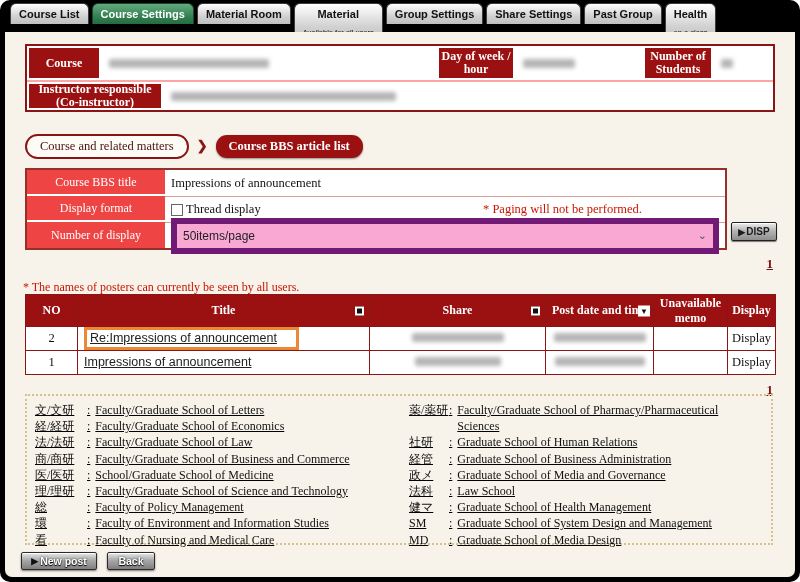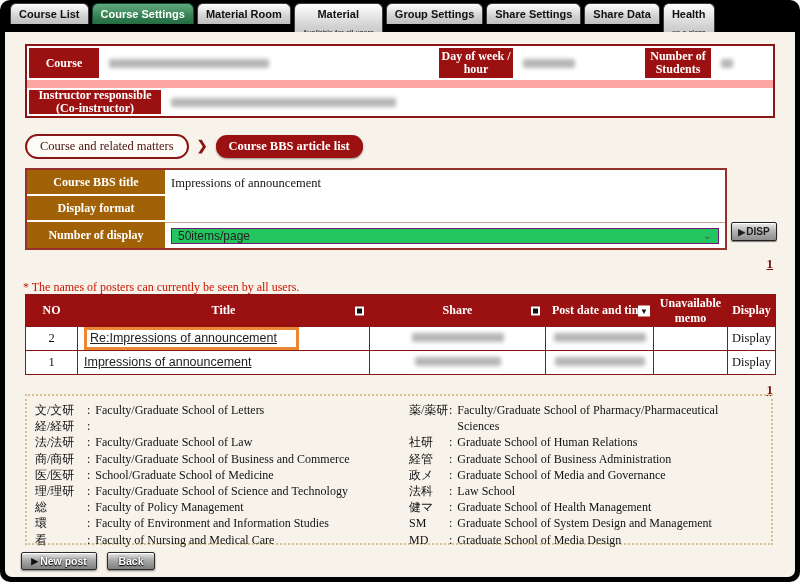--- a/index.html
+++ b/index.html
@@ -16,46 +16,46 @@
          white-space:nowrap; }
   .tab .sub { display:block; font-size:7.5px; font-weight:normal; line-height:8px; margin-top:9px; }
   .tab.active { background:linear-gradient(#63aa7e,#2f7c4e 70%,#276b43); color:#fff; border-color:#14472b; }
 
   
   .content { position:absolute; top:32px; left:5px; right:5px; bottom:5px; background:#f7f3ea; border-radius:0 0 7px 7px; }
 
   
   .info-table { position:absolute; left:20px; top:12px; width:750px; border:2px solid #8b1414; background:#fff; }
   .info-row { display:flex; align-items:stretch; }
-  .info-row.first { border-bottom:8px solid #fca5a5; }
+  .info-row.first { border-bottom:2px solid #fca5a5; }
   .info-th { background:#9b1010; color:#fff; font-weight:bold; font-size:12px; line-height:13px; text-align:center;
              display:flex; align-items:center; justify-content:center; margin:2px; padding:2px; }
   .info-td { display:flex; align-items:center; padding-left:8px; }
 
   .redact { display:inline-block; background:#a3a3a3; height:9px; border-radius:2px; filter:blur(2px); opacity:.8; }
 
   
   .crumbs { position:absolute; left:20px; top:100px; height:28px; display:flex; align-items:center; gap:8px; }
   .pill-outline { border:2px solid #8b1414; border-radius:13px; background:#fdfbf6; color:#4a120f;
                   font-size:12.5px; padding:3px 13px; }
   .crumb-arrow { color:#8b1414; font-size:13px; font-weight:bold; }
   .pill-solid { background:#9b1010; border-radius:11px; color:#fff; font-weight:bold; font-size:12.5px; padding:4px 13px;
                 box-shadow:0 1px 2px rgba(0,0,0,.4); }
 
   
   .form-table { position:absolute; left:20px; top:136px; width:702px; border:2px solid #96302a; background:#fff; }
   .form-row { display:flex; align-items:stretch; height:26px; }
   .form-row + .form-row .form-td { border-top:1px solid #d6a09a; }
-  .form-th { width:138px; flex:none; background:#a16207; color:#fff; font-weight:bold; font-size:12px;
+  .form-th { width:138px; flex:none; background:#ef4444; color:#fff; font-weight:normal; font-size:12px;
              display:flex; align-items:center; justify-content:center; border-bottom:2px solid #fff; }
   .form-row:last-child .form-th { border-bottom:none; }
   .form-td { flex:1; display:flex; align-items:center; padding:0 6px; font-size:12.5px; color:#111; position:relative; }
   .checkbox { width:12px; height:12px; background:#fff; border:1px solid #666; display:inline-block; margin-right:3px; flex:none; }
   .paging-note { position:absolute; left:318px; color:#cc1400; font-size:12.5px; }
-  .select { flex:1; height:16px; border:1px solid #701a75; background:#22c55e; display:flex; align-items:center;
+  .select { flex:1; height:36px; border:6px solid #701a75; background:#f9a8d4; display:flex; align-items:center;
             font-family:"Liberation Sans", sans-serif; font-size:12px; color:#222; padding:0 6px; }
   .select .chev { margin-left:auto; color:#555; font-size:11px; }
   .btn-disp { position:absolute; left:726px; top:190px; width:46px; height:19px;
               background:linear-gradient(#efefef,#b5b5b5 45%,#8d8d8d); border:1px solid #222; border-radius:2px;
               box-shadow:inset 0 1px 0 #fff, 0 1px 1px rgba(0,0,0,.5);
               font-family:"Liberation Sans", sans-serif; font-size:10px; font-weight:bold; color:#1c1c1c;
               display:flex; align-items:center; justify-content:center; gap:1px; cursor:pointer; }
 
   .page-link { position:absolute; right:22px; color:#7a1010; font-weight:bold; font-size:13px; text-decoration:underline; cursor:pointer; }
   .page-link.one { top:224px; }
@@ -73,21 +73,21 @@
   .td-title a { font-family:"Liberation Sans", sans-serif; font-size:12.5px; color:#222; text-decoration:underline; cursor:pointer; }
   .td-center { text-align:center; }
   .sort-sq { position:absolute; right:5px; top:50%; transform:translateY(-50%); width:9px; height:9px;
              background:#111; border:2px solid #fff; cursor:pointer; font-size:0; }
   .sort-desc { position:absolute; right:3px; top:50%; transform:translateY(-50%); width:12px; height:11px;
                background:#fff; color:#111; font-size:8px; line-height:11px; text-align:center; cursor:pointer; }
   .hl-box { display:inline-block; border:3px solid #ec8733; padding:1px 6px 1px 3px; margin:-1px 0; min-width:215px; }
 
   
   .legend { position:absolute; left:20px; top:362px; width:748px; height:151px; border:2px dotted #d6c18c;
-            background:transparent; display:flex; padding:6px 8px; }
+            background:transparent; display:flex; padding:6px 8px;text-decoration:underline; }
   .legend-col { font-size:12px; color:#111; line-height:16.2px; }
   .legend-col.left { width:374px; flex:none; }
   .legend-item { display:flex; }
   .legend-abbr { flex:none; }
   .legend .left .legend-abbr { width:52px; }
   .legend-col.right .legend-abbr { width:40px; }
   .legend-sep { flex:none; margin-right:5px; }
 
   
   .footer-btn { position:absolute; top:520px; height:18px; border:1px solid #2b2b2b; border-radius:2px;
@@ -103,21 +103,21 @@
 
 <div class="frame">
 
   <div class="tabstrip">
     <div class="tab"><span>Course List</span></div>
     <div class="tab active"><span>Course Settings</span></div>
     <div class="tab"><span>Material Room</span></div>
     <div class="tab"><span>Material</span><span class="sub">Available for all users</span></div>
     <div class="tab"><span>Group Settings</span></div>
     <div class="tab"><span>Share Settings</span></div>
-    <div class="tab"><span>Share Data</span></div>
+    <div class="tab"><span>Past Group</span></div>
     <div class="tab"><span>Health</span><span class="sub">on a class</span></div>
   </div>
 
   <div class="content">
 
     <div class="info-table">
       <div class="info-row first">
         <div class="info-th" style="width:70px;">Course</div>
         <div class="info-td" style="flex:1;">
             <span class="redact" style="width:160px;"></span>
@@ -145,20 +145,25 @@
       <div class="pill-solid">Course BBS article list</div>
     </div>
 
     <div class="form-table">
       <div class="form-row">
         <div class="form-th">Course BBS title</div>
         <div class="form-td">Impressions of announcement</div>
       </div>
       <div class="form-row">
         <div class="form-th">Display format</div>
+        <div class="form-td">
+          <span class="checkbox"></span>
+          <span>Thread display</span>
+          <span class="paging-note">* Paging will not be performed.</span>
+        </div>
       </div>
       <div class="form-row">
         <div class="form-th">Number of display</div>
         <div class="form-td">
           <div class="select">
             <span>50items/page</span>
             <span class="chev">⌄</span>
           </div>
         </div>
       </div>
@@ -218,20 +223,21 @@
     <div class="legend">
       <div class="legend-col left">
         <div class="legend-item">
             <span class="legend-abbr">文/文研</span>
             <span class="legend-sep">:</span>
             <span>Faculty/Graduate School of Letters</span>
           </div>
         <div class="legend-item">
             <span class="legend-abbr">経/経研</span>
             <span class="legend-sep">:</span>
+            <span>Faculty/Graduate School of Economics</span>
           </div>
         <div class="legend-item">
             <span class="legend-abbr">法/法研</span>
             <span class="legend-sep">:</span>
             <span>Faculty/Graduate School of Law</span>
           </div>
         <div class="legend-item">
             <span class="legend-abbr">商/商研</span>
             <span class="legend-sep">:</span>
             <span>Faculty/Graduate School of Business and Commerce</span>

